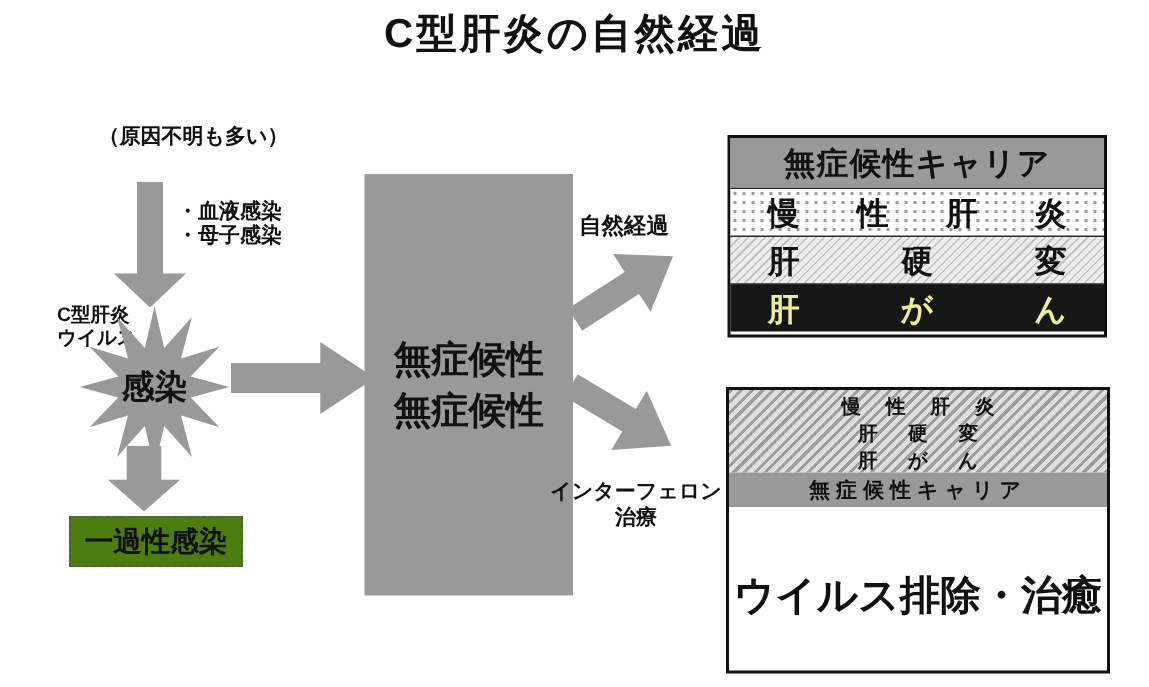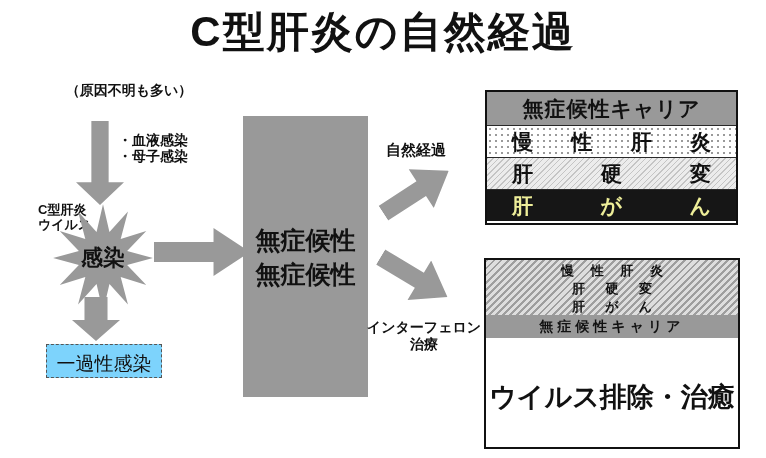--- a/index.html
+++ b/index.html
@@ -4,49 +4,49 @@
 <style>
   * { margin:0; padding:0; box-sizing:border-box; }
   body { background:#fff; }
   #stage {
     position:relative; width:766px; height:458px; background:#fff;
     font-family:"Liberation Sans","DejaVu Sans",sans-serif; color:#111; overflow:hidden;
   }
   .abs { position:absolute; }
 
   .title { top:4px; left:0; width:766px; text-align:center;
-    font-size:42px; font-weight:bold; letter-spacing:2px; }
+    font-size:27px; font-weight:bold; letter-spacing:2px; }
 
   
   .routes-heading { left:28px; top:82px; width:202px; text-align:center;
     font-size:14px; font-weight:bold; line-height:16px; }
   .route-items { left:118px; top:132px; font-size:14px; font-weight:bold; line-height:16px; }
   .virus-label { left:38px; top:202px; font-size:13px; font-weight:bold; line-height:15px; }
   .starburst { left:51px; top:202px; width:104px; height:112px; }
   .infection-text { left:51px; top:243px; width:104px; text-align:center;
     font-size:22px; font-weight:bold; }
   .transient-box { left:46px; top:344px; width:116px; height:34px;
-    border:1px dashed #555; display:flex; align-items:flex-end; justify-content:center;
-    font-size:19px; font-weight:normal; background:#7dd3fc; }
+    border:1px dashed #555; display:flex; align-items:center; justify-content:center;
+    font-size:19px; font-weight:bold; background:#4d7c0f; }
 
   
   .arrow { background:#999999; }
   .arrow-down-big { left:76px; top:121px; width:48px; height:84px;
     clip-path:polygon(32% 0,68% 0,68% 73%,100% 73%,50% 100%,0 73%,32% 73%); }
   .arrow-right { left:154px; top:228px; width:96px; height:48px;
     clip-path:polygon(0 29%,62% 29%,62% 0,100% 50%,62% 100%,62% 71%,0 71%); }
   .arrow-down-small { left:72px; top:297px; width:48px; height:44px;
     clip-path:polygon(26% 0,74% 0,74% 52%,100% 52%,50% 100%,0 52%,26% 52%); }
   .arrow-diag { width:78px; height:46px;
     clip-path:polygon(0 31%,58% 31%,58% 0,100% 50%,58% 100%,58% 69%,0 69%); }
   .arrow-up-right { left:377px; top:169px; transform:rotate(-33deg); }
   .arrow-down-right { left:375px; top:254px; transform:rotate(31deg); }
 
   
-  .carrier-box { left:243px; top:116px; width:125px; height:281px; background:#999999;
+  .carrier-box { left:243px; top:116px; width:139px; height:281px; background:#999999;
     display:flex; flex-direction:column; justify-content:center;
     font-size:25px; font-weight:bold; line-height:34px; text-align:center; color:#111; }
 
   
   .natural-label { left:386px; top:141px; width:84px; text-align:left;
     font-size:15px; font-weight:bold; }
   .interferon-label { left:362px; top:319px; width:124px; text-align:center;
     font-size:14px; font-weight:bold; line-height:17px; }
 
   

